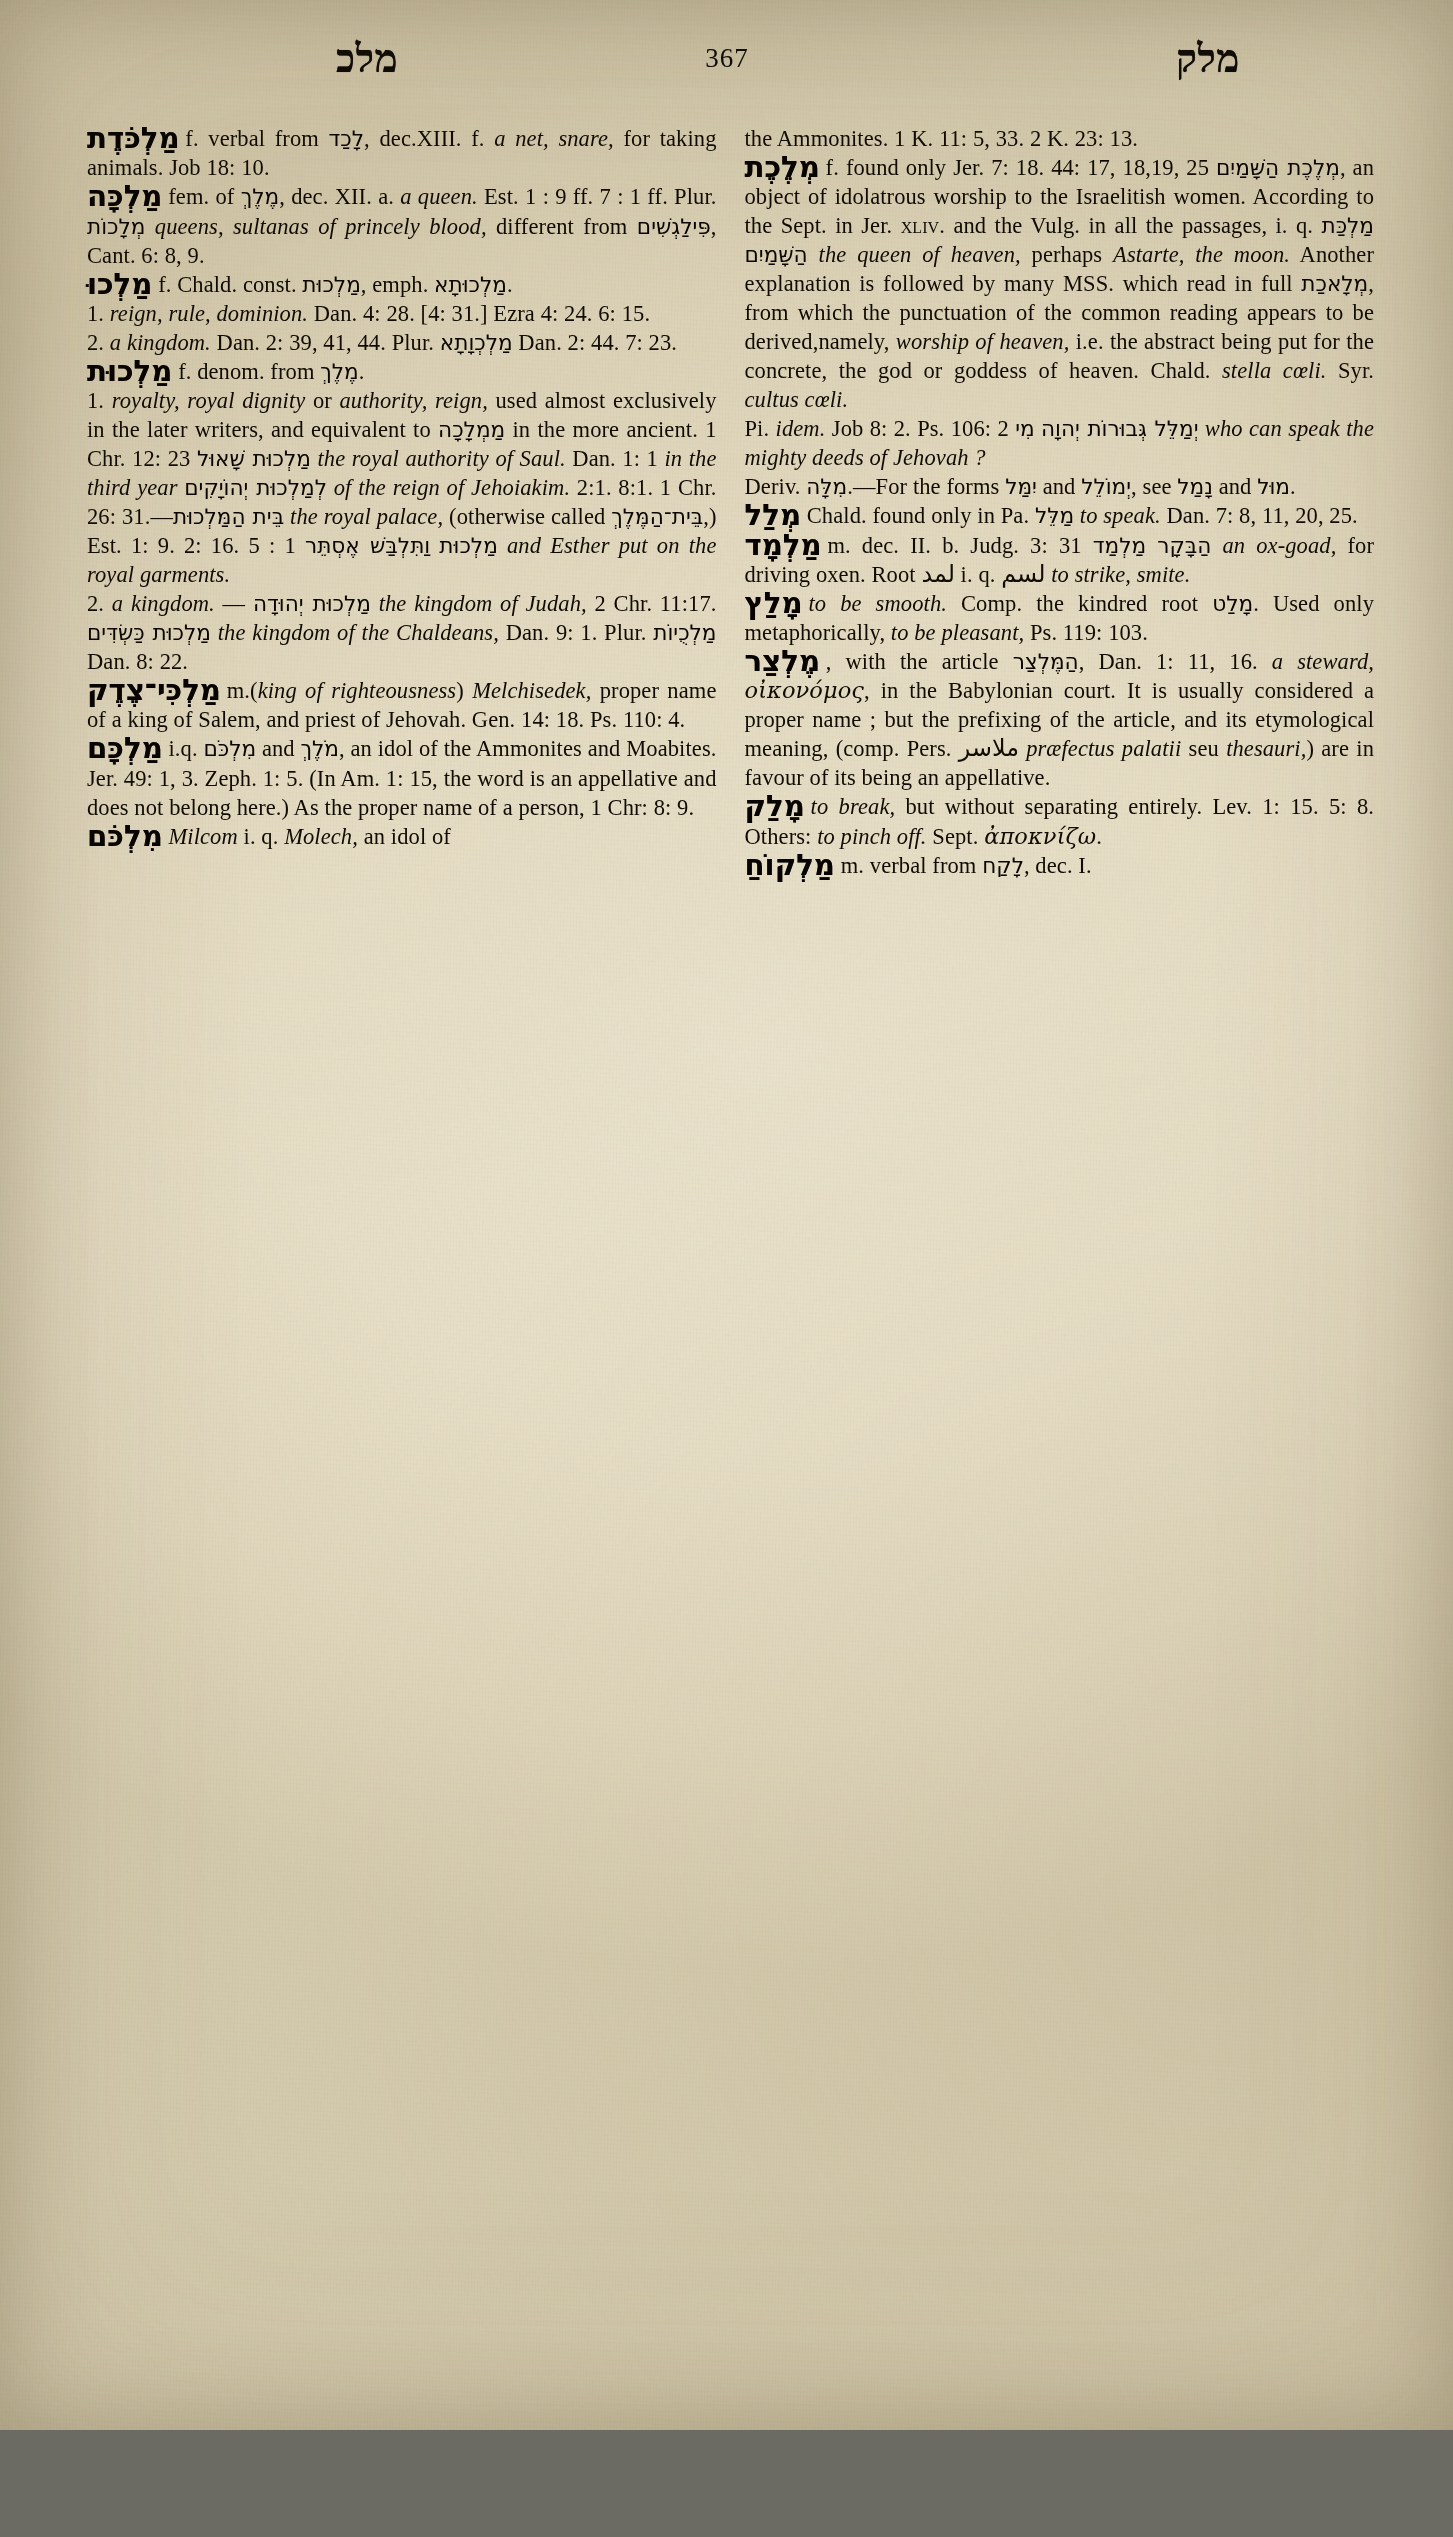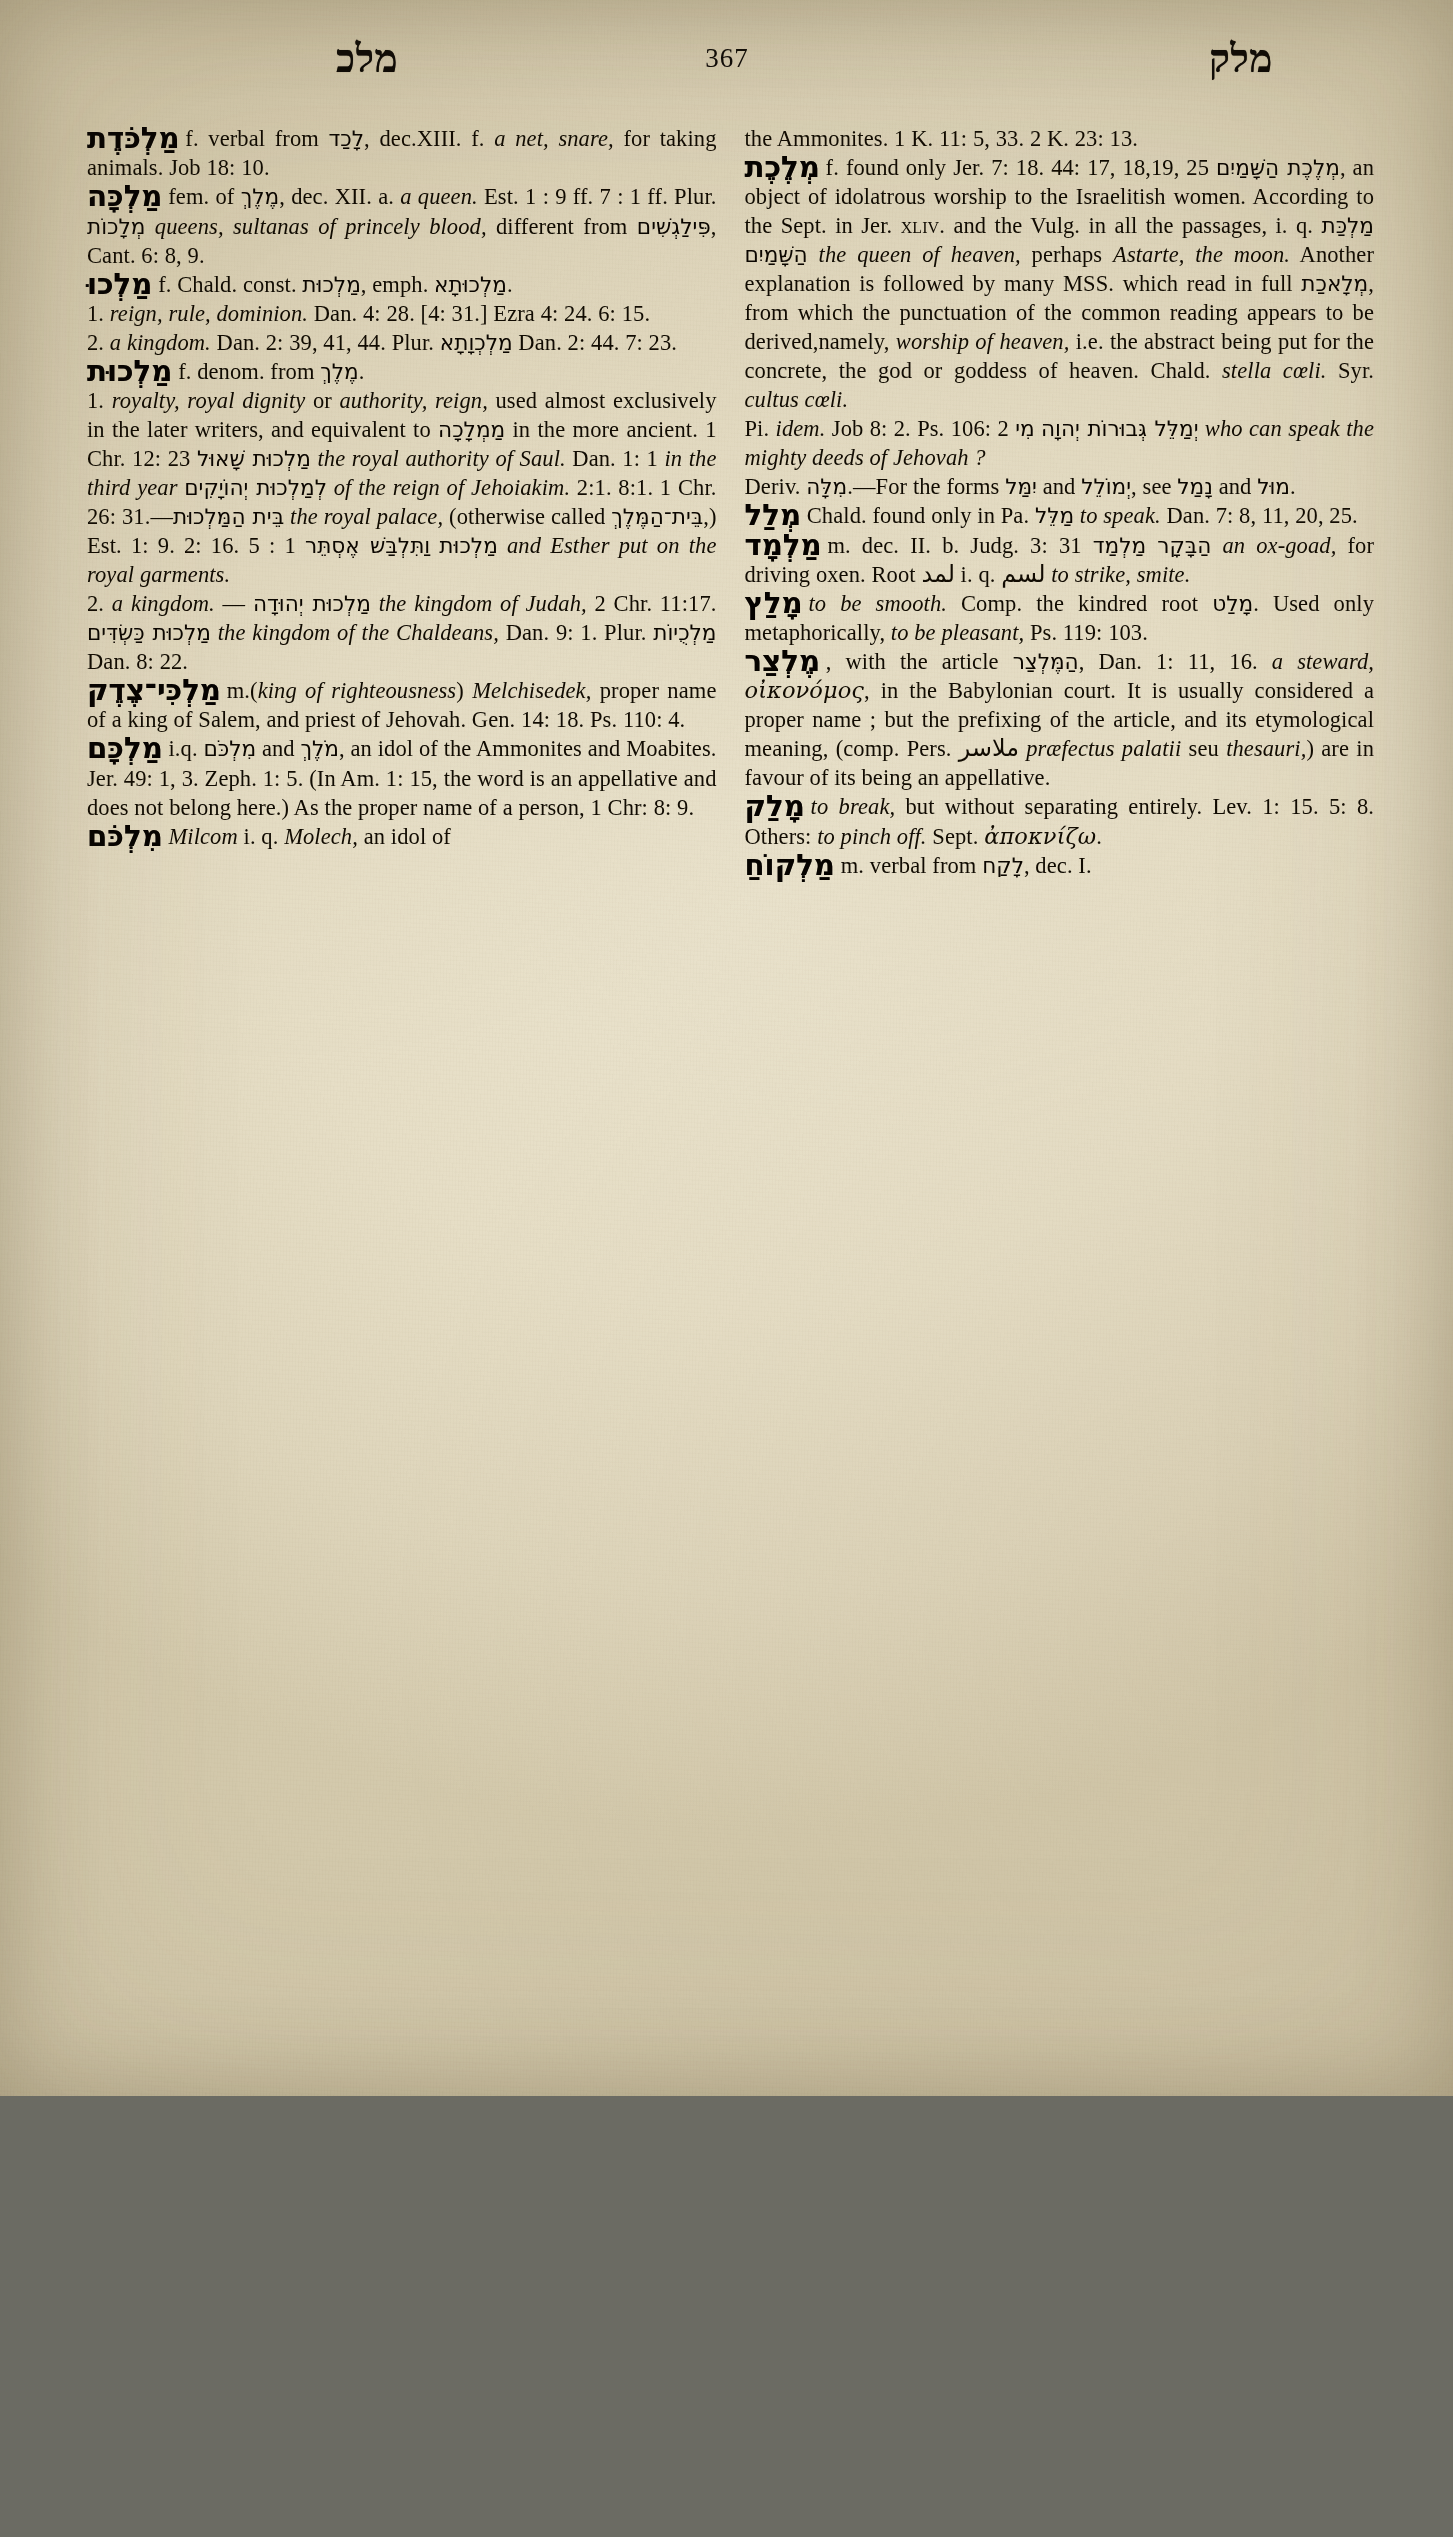--- a/index.html
+++ b/index.html
@@ -4,21 +4,21 @@
 <title>Hebrew Lexicon Page 367</title>
 <style>
   html, body {
     margin: 0;
     padding: 0;
     background: #6b6b63;
   }
   .page {
     position: relative;
     width: 1454px;
-    height: 2096px;
+    height: 2430px;
     margin: 0 auto;
     background:
       radial-gradient(ellipse 1077px 951px at 52% 42%, #eae3cd 0%, #e6dec6 45%, #ded5bb 75%, #d3c9ac 100%);
     overflow: hidden;
     font-family: "Liberation Serif", "DejaVu Serif", serif;
     color: #191410;
     box-sizing: border-box;
     padding: 0;
   }
   
@@ -56,21 +56,21 @@
   .head-heb {
     font-size: 39px;
     line-height: 1;
     font-weight: 700;
     letter-spacing: 0.6px;
     direction: rtl;
     color: #120f0c;
     text-shadow: 0 0 0.7px rgba(30,22,12,.75);
   }
   .head-left  { margin-left: 241px; }
-  .head-right { margin-right: 86px; }
+  .head-right { margin-right: 119px; }
   .folio {
     position: absolute;
     left: 50%;
     transform: translateX(-50%);
     top: 4px;
     font-size: 27px;
     font-weight: 400;
     letter-spacing: 1px;
     color: #120f0c;
   }

